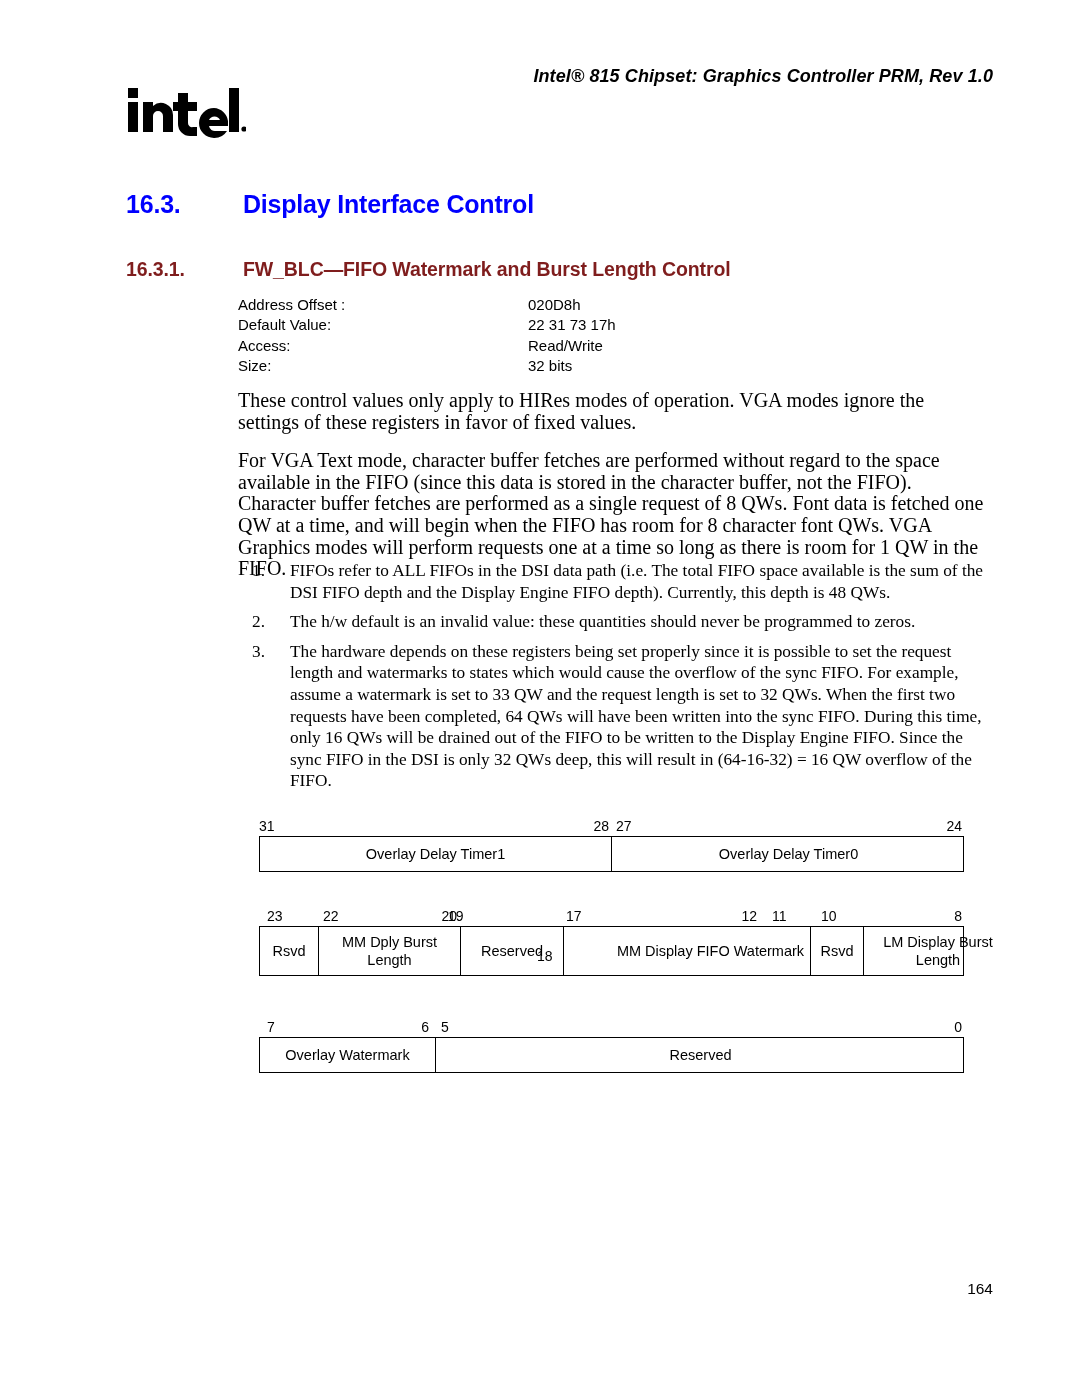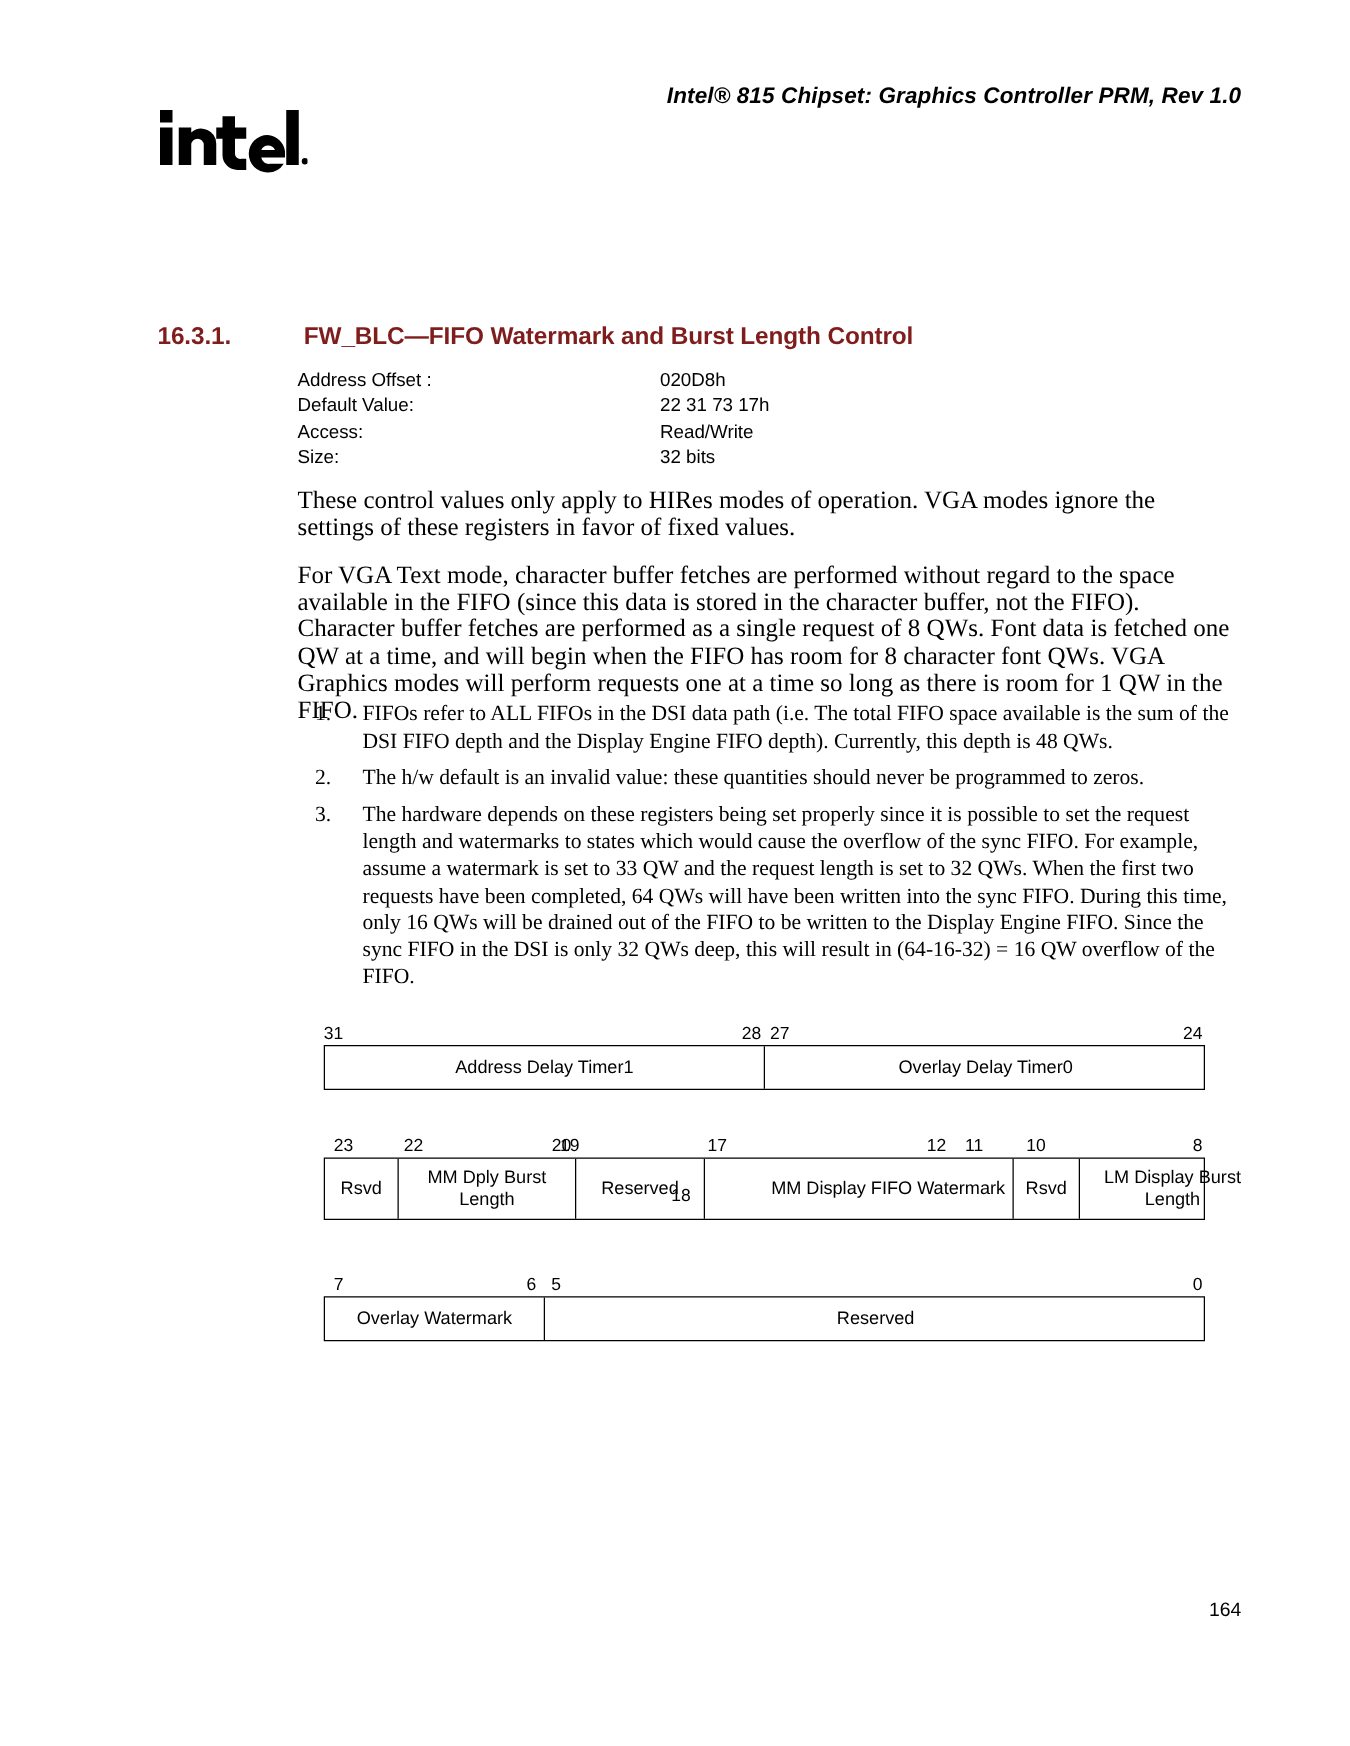--- a/index.html
+++ b/index.html
@@ -125,20 +125,23 @@
         <path d="M88 24 a15 15 0 1 0 0 30 a15 15 0 0 0 13 -7 h-11 a6 6 0 0 1 -7 -5 h19 v-5 a15 15 0 0 0 -14 -13 z
                  M83 36 a6 6 0 0 1 11 0 z"></path>
 
         <path d="M103 4 h10 v44 h-10 z"></path>
 
         <circle cx="118" cy="45" r="2.6"></circle>
       </g>
     </svg>
   </div>
 
+  <div class="h2">
+    <span class="num">16.3.</span><span>Display Interface Control</span>
+  </div>
 
   <div class="h3">
     <span class="num">16.3.1.</span><span>FW_BLC—FIFO Watermark and Burst Length Control</span>
   </div>
 
   <table class="reg-table">
     <tbody>
       <tr>
         <td class="k">Address Offset :</td>
         <td class="v">020D8h</td>
@@ -179,21 +182,21 @@
   </div>
 
   <div class="bitfig" id="fig1">
     <div class="ticks">
         <span style="left: 0px;">31</span>
         <span style="left: 330px; text-align: right; width: 20px;">28</span>
         <span style="left: 357px;">27</span>
         <span style="left: 683px; text-align: right; width: 20px;">24</span>
       </div>
     <div class="bitrow">
-        <div class="cell" style="width: 352px; flex: 0 0 352px;">Address Delay Timer1</div>
+        <div class="cell" style="width: 352px; flex: 0 0 352px;">Overlay Delay Timer1</div>
         <div class="cell" style="width: 353px; flex: 0 0 353px;">Overlay Delay Timer0</div>
       </div>
   </div>
 
   <div class="bitfig" id="fig2">
     <div class="ticks">
         <span style="left: 8px;">23</span>
         <span style="left: 64px;">22</span>
         <span style="left: 178px; text-align: right; width: 20px;">20</span>
         <span style="left: 189px;">19</span>

